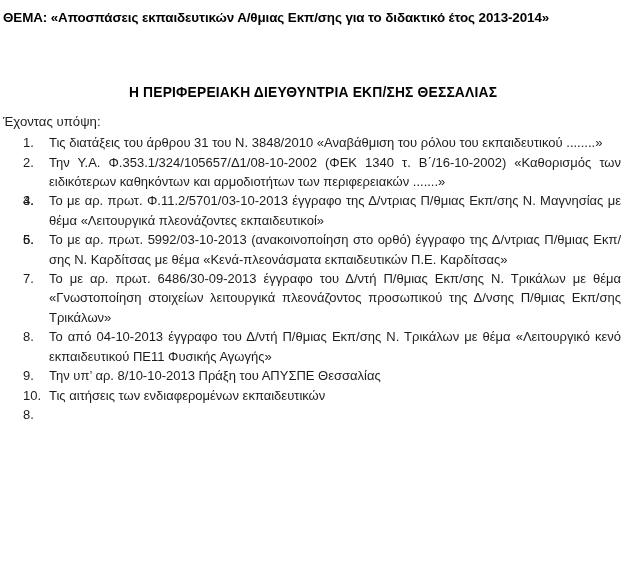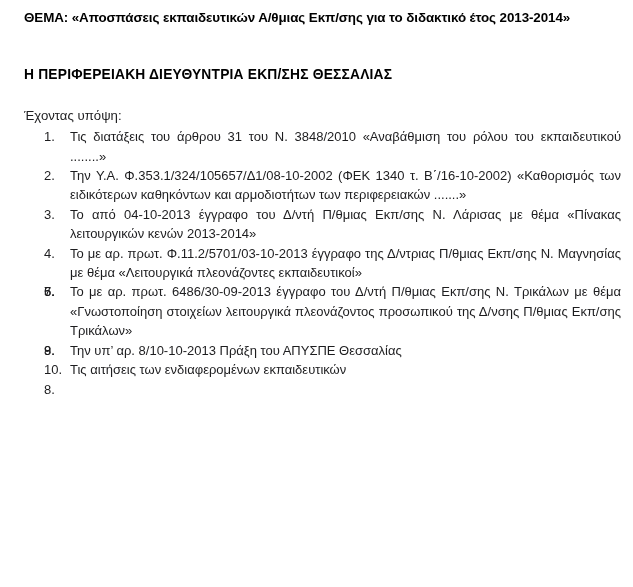--- a/index.html
+++ b/index.html
@@ -9,42 +9,43 @@
   }
   body {
     width: 633px;
     height: 587px;
     overflow: hidden;
   }
   .page {
     box-sizing: border-box;
     width: 633px;
     height: 587px;
-    padding: 8px 10px 0 24px;
+    padding: 8px 10px 0 3px;
     font-family: "Liberation Sans", sans-serif;
     font-size: 13px;
     line-height: 19.4px;
     color: #1d1d1f;
   }
   .subject {
     font-weight: bold;
     font-size: 13.4px;
     color: #000000;
     white-space: nowrap;
     letter-spacing: -0.1px;
   }
   .heading {
-    margin-top: 38px;
+    margin-top: 56px;
     font-weight: bold;
     font-size: 13.8px;
     color: #000000;
+    text-align: center;
     letter-spacing: 0.2px;
   }
   .intro {
-    margin-top: 21px;
+    margin-top: 9px;
     font-size: 13.2px;
   }
   ol.legal-list {
     list-style: none;
     margin: 2px 0 0 0;
     padding: 0 2px 0 20px;
   }
   ol.legal-list li {
     position: relative;
     padding-left: 26px;
@@ -69,36 +70,36 @@
   <div class="intro">Έχοντας υπόψη:</div>
 
   <ol class="legal-list">
     <li>
       <span class="num">1.</span><span>Τις διατάξεις του άρθρου 31 του Ν. 3848/2010 «Αναβάθμιση του ρόλου του εκπαιδευτικού ........»</span>
     </li>
     <li>
       <span class="num">2.</span><span>Την Υ.Α. Φ.353.1/324/105657/Δ1/08-10-2002 (ΦΕΚ 1340 τ. Β΄/16-10-2002) «Καθορισμός των ειδικότερων καθηκόντων και αρμοδιοτήτων των περιφερειακών .......»</span>
     </li>
     <li>
-      <span class="num">3.</span><span>Το από 04-10-2013 έγγραφο του Δ/ντή Π/θμιας Εκπ/σης Ν. Λάρισας με θέμα «Πίνακας λειτουργικών κενών 2013-2014»</span>
+      <span class="num">3.</span>
     </li>
     <li>
       <span class="num">4.</span><span>Το με αρ. πρωτ. Φ.11.2/5701/03-10-2013 έγγραφο της Δ/ντριας Π/θμιας Εκπ/σης Ν. Μαγνησίας με θέμα «Λειτουργικά πλεονάζοντες εκπαιδευτικοί»</span>
     </li>
     <li>
       <span class="num">5.</span>
     </li>
     <li>
-      <span class="num">6.</span>
+      <span class="num">6.</span><span>Το με αρ. πρωτ. 5992/03-10-2013 (ανακοινοποίηση στο ορθό) έγγραφο της Δ/ντριας Π/θμιας Εκπ/σης Ν. Καρδίτσας με θέμα «Κενά-πλεονάσματα εκπαιδευτικών Π.Ε. Καρδίτσας»</span>
     </li>
     <li>
       <span class="num">7.</span><span>Το με αρ. πρωτ. 6486/30-09-2013 έγγραφο του Δ/ντή Π/θμιας Εκπ/σης Ν. Τρικάλων με θέμα «Γνωστοποίηση στοιχείων λειτουργικά πλεονάζοντος προσωπικού της Δ/νσης Π/θμιας Εκπ/σης Τρικάλων»</span>
     </li>
     <li>
-      <span class="num">8.</span>
+      <span class="num">8.</span><span>Το από 04-10-2013 έγγραφο του Δ/ντή Π/θμιας Εκπ/σης Ν. Τρικάλων με θέμα «Λειτουργικό κενό εκπαιδευτικού ΠΕ11 Φυσικής Αγωγής»</span>
     </li>
     <li>
       <span class="num">9.</span><span>Την υπ’ αρ. 8/10-10-2013 Πράξη του ΑΠΥΣΠΕ Θεσσαλίας</span>
     </li>
     <li>
       <span class="num">10.</span><span>Τις αιτήσεις των ενδιαφερομένων εκπαιδευτικών</span>
     </li>
     <li>
       <span class="num">8.</span>
     </li>

